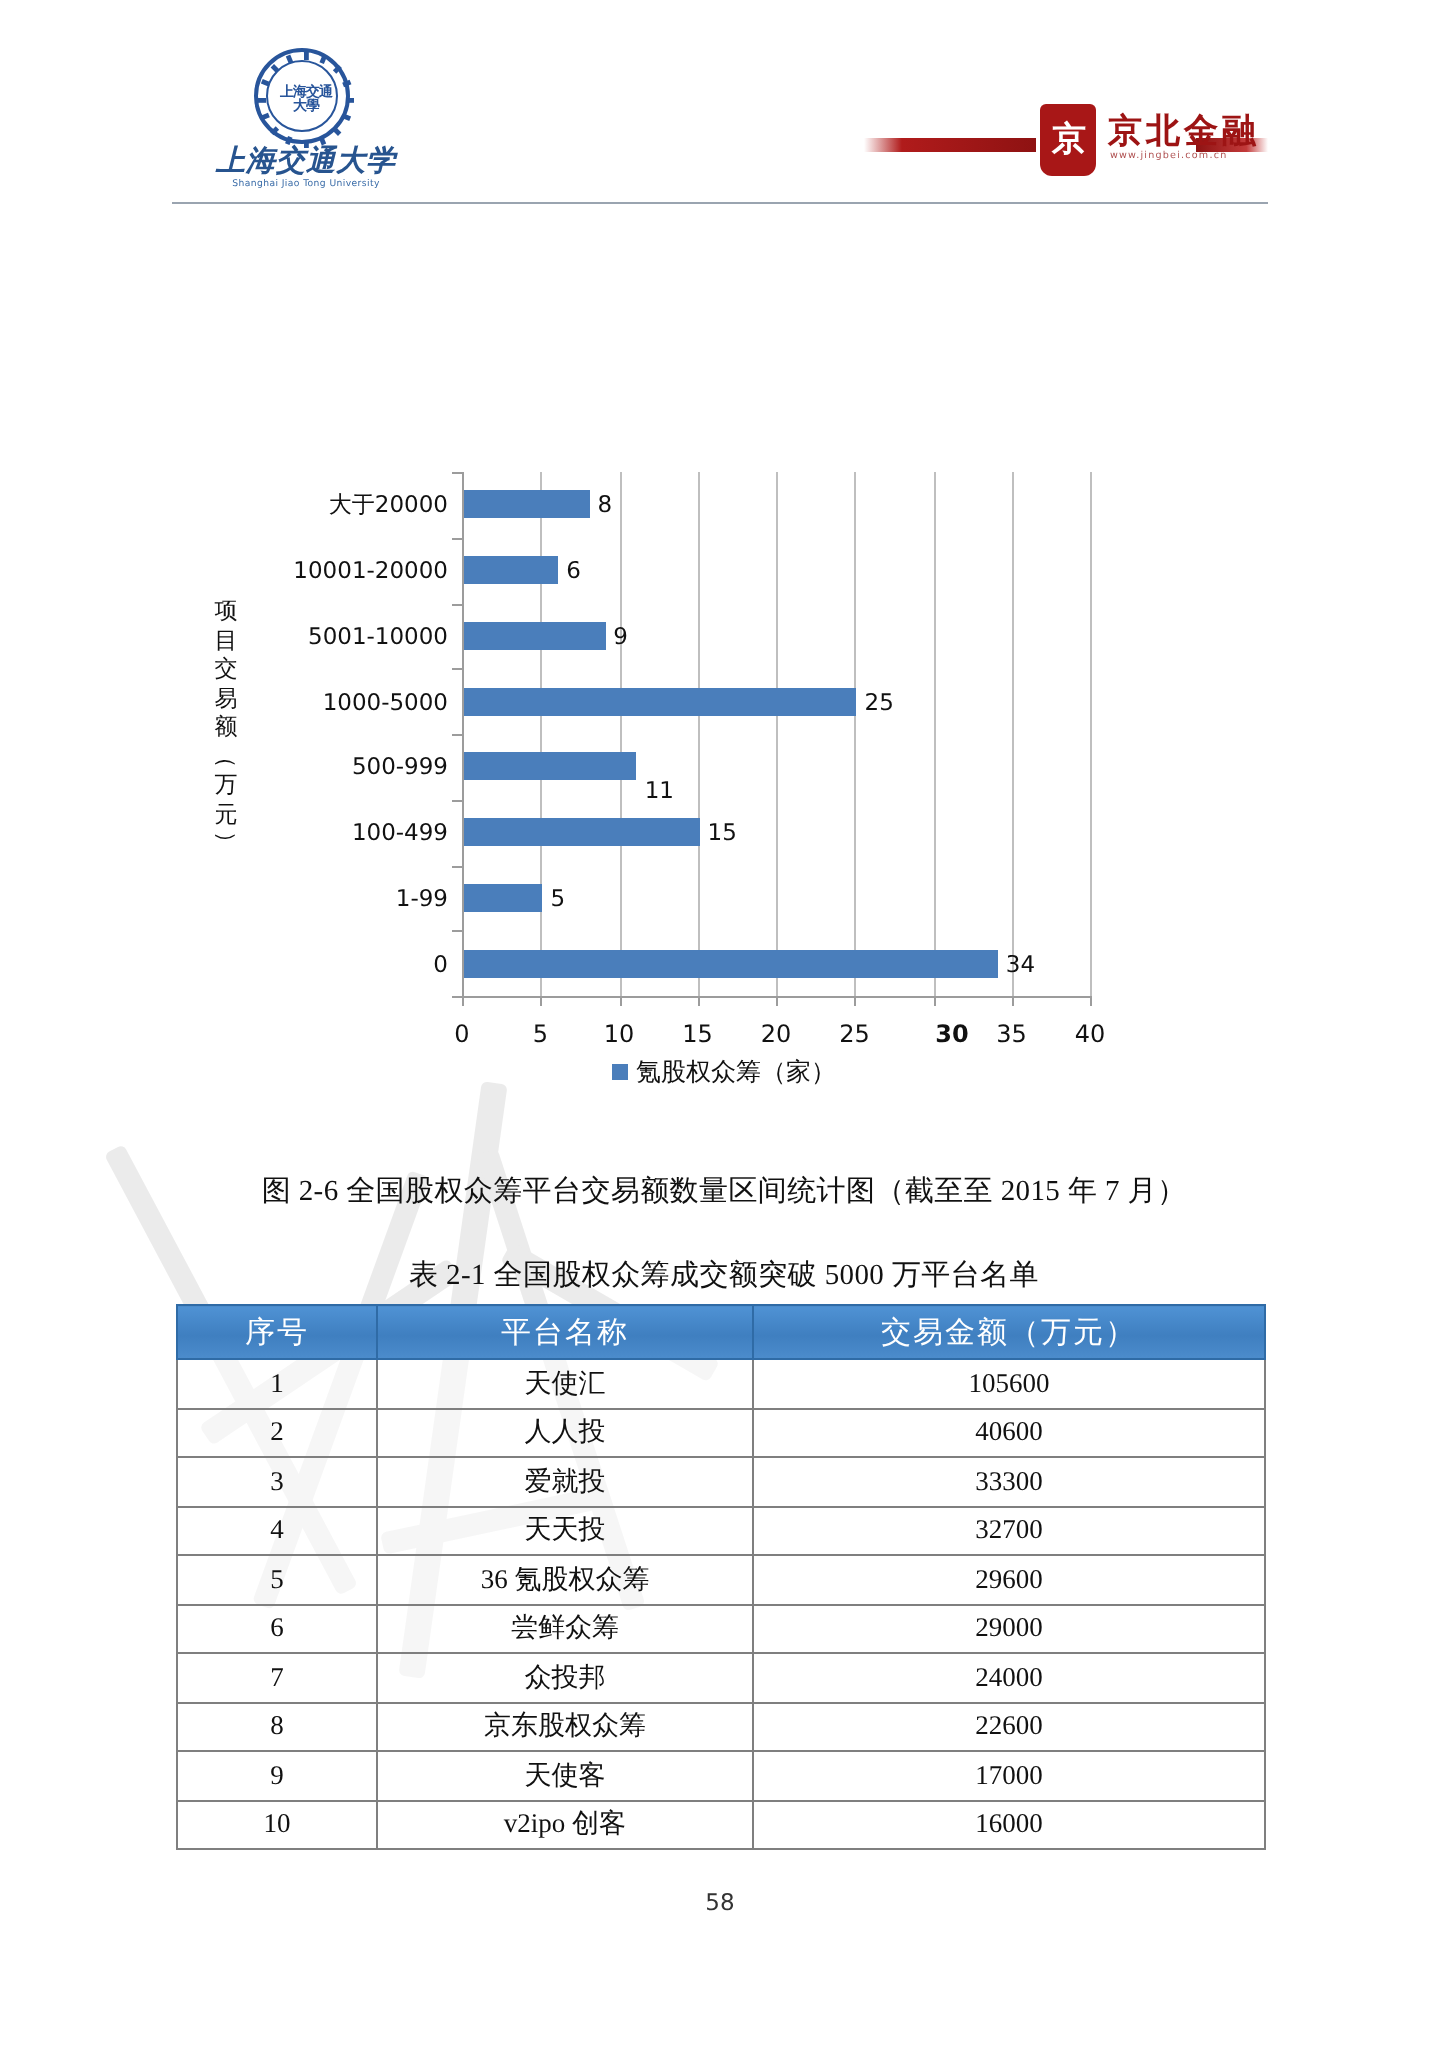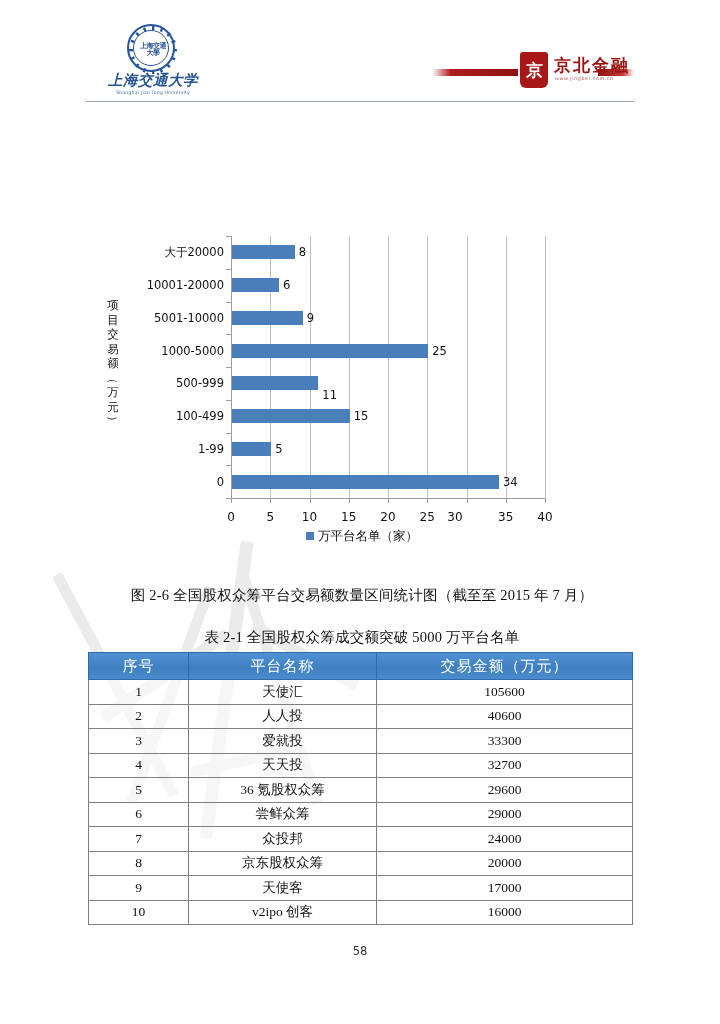--- a/index.html
+++ b/index.html
@@ -500,29 +500,29 @@
           <div class="xtick-label" style="left: 39.25px;">5</div>
           <div class="tick-v" style="left: 78.5px;"></div>
           <div class="xtick-label" style="left: 78.5px;">10</div>
           <div class="tick-v" style="left: 117.75px;"></div>
           <div class="xtick-label" style="left: 117.75px;">15</div>
           <div class="tick-v" style="left: 157px;"></div>
           <div class="xtick-label" style="left: 157px;">20</div>
           <div class="tick-v" style="left: 196.25px;"></div>
           <div class="xtick-label" style="left: 196.25px;">25</div>
           <div class="tick-v" style="left: 235.5px;"></div>
-          <div class="xtick-label" style="left: 224px;">30</div>
+          <div class="xtick-label" style="left: 245px; font-weight: bold;">30</div>
           <div class="tick-v" style="left: 274.75px;"></div>
           <div class="xtick-label" style="left: 274.75px;">35</div>
           <div class="tick-v" style="left: 314px;"></div>
           <div class="xtick-label" style="left: 314px;">40</div>
         </div>
     </div>
     <div class="legend">
-      <span class="legend-swatch"></span><span>万平台名单（家）</span>
+      <span class="legend-swatch"></span><span>氪股权众筹（家）</span>
     </div>
   </div>
 
   <div class="caption fig">图 2-6 全国股权众筹平台交易额数量区间统计图（截至至 2015 年 7 月）</div>
   <div class="caption tbl">表 2-1 全国股权众筹成交额突破 5000 万平台名单</div>
 
   <div class="tbl-wrap">
     <table class="data">
       <colgroup>
         <col class="col-no">
@@ -568,21 +568,21 @@
             <td class="amt">29000</td>
           </tr>
           <tr>
             <td class="no">7</td>
             <td>众投邦</td>
             <td class="amt">24000</td>
           </tr>
           <tr>
             <td class="no">8</td>
             <td>京东股权众筹</td>
-            <td class="amt">20000</td>
+            <td class="amt">22600</td>
           </tr>
           <tr>
             <td class="no">9</td>
             <td>天使客</td>
             <td class="amt">17000</td>
           </tr>
           <tr>
             <td class="no">10</td>
             <td>v2ipo 创客</td>
             <td class="amt">16000</td>

